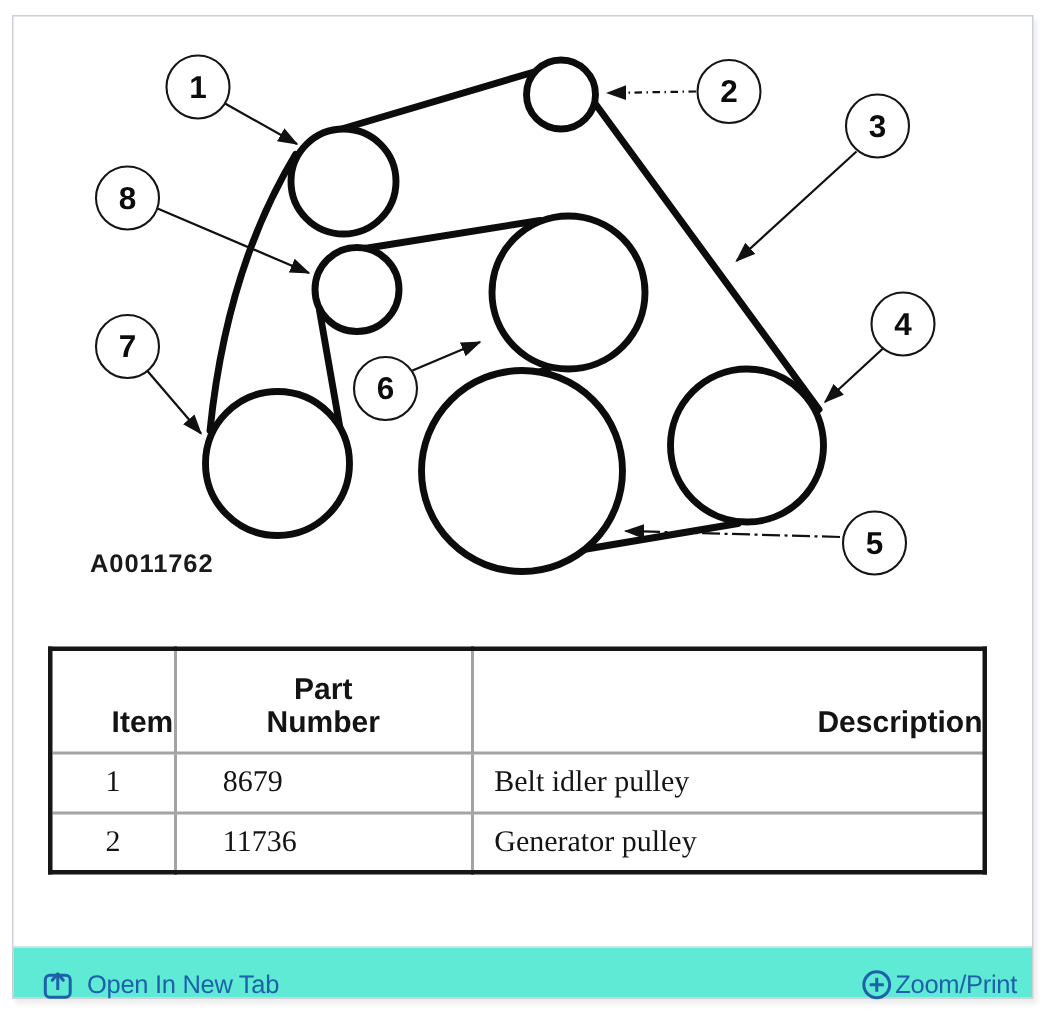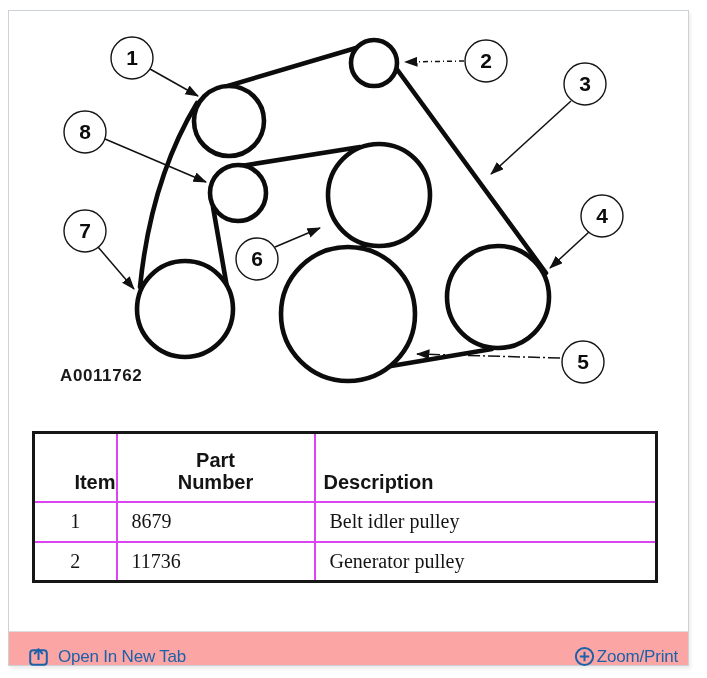--- a/index.html
+++ b/index.html
@@ -14,40 +14,40 @@
   }
   .diagram-svg{position:absolute;left:0;top:0;}
 
   
   table.parts{
     position:absolute;left:23px;top:420px;width:623px;
     border-collapse:collapse;table-layout:fixed;
     color:#141414;
   }
   table.parts{border:3px solid #161616;}
-  table.parts th, table.parts td{border:2px solid #d946ef;overflow:hidden;}
+  table.parts th, table.parts td{border:2px solid #a3a3a3;overflow:hidden;}
   col.c-item{width:83px;}
   col.c-part{width:198px;}
   col.c-desc{width:342px;}
   tr.hdr{height:69px;}
   tr.row{height:40px;}
   th{font-family:"Liberation Sans",sans-serif;font-weight:bold;font-size:20px;
      vertical-align:bottom;padding:0 0 7px 0;line-height:1.12;}
   th.h-item{text-align:right;}
   th.h-part{text-align:center;white-space:pre-line;}
-  th.h-desc{text-align:left;padding-left:8px;}
+  th.h-desc{text-align:right;padding-left:28px;}
   td{font-family:"Liberation Serif",serif;font-size:20px;vertical-align:middle;}
   td.d-item{text-align:center;}
-  td.d-part{padding-left:14px;}
+  td.d-part{padding-left:31px;}
   td.d-desc{padding-left:14px;}
 
   
   .footer{
     position:absolute;left:0;right:0;top:620px;bottom:0;
-    background:#fca5a5;border-top:1px solid #dadcde;
+    background:#5eead4;border-top:1px solid #dadcde;
     display:flex;align-items:center;justify-content:space-between;
     padding:16px 10px 0 19px;box-sizing:border-box;
   }
   .f-link{
     display:flex;align-items:center;gap:9px;color:#1d61a8;
     font-size:17px;letter-spacing:-0.2px;cursor:pointer;text-decoration:none;
   }
   .f-link .ic{display:block;}
 </style>
 </head>

